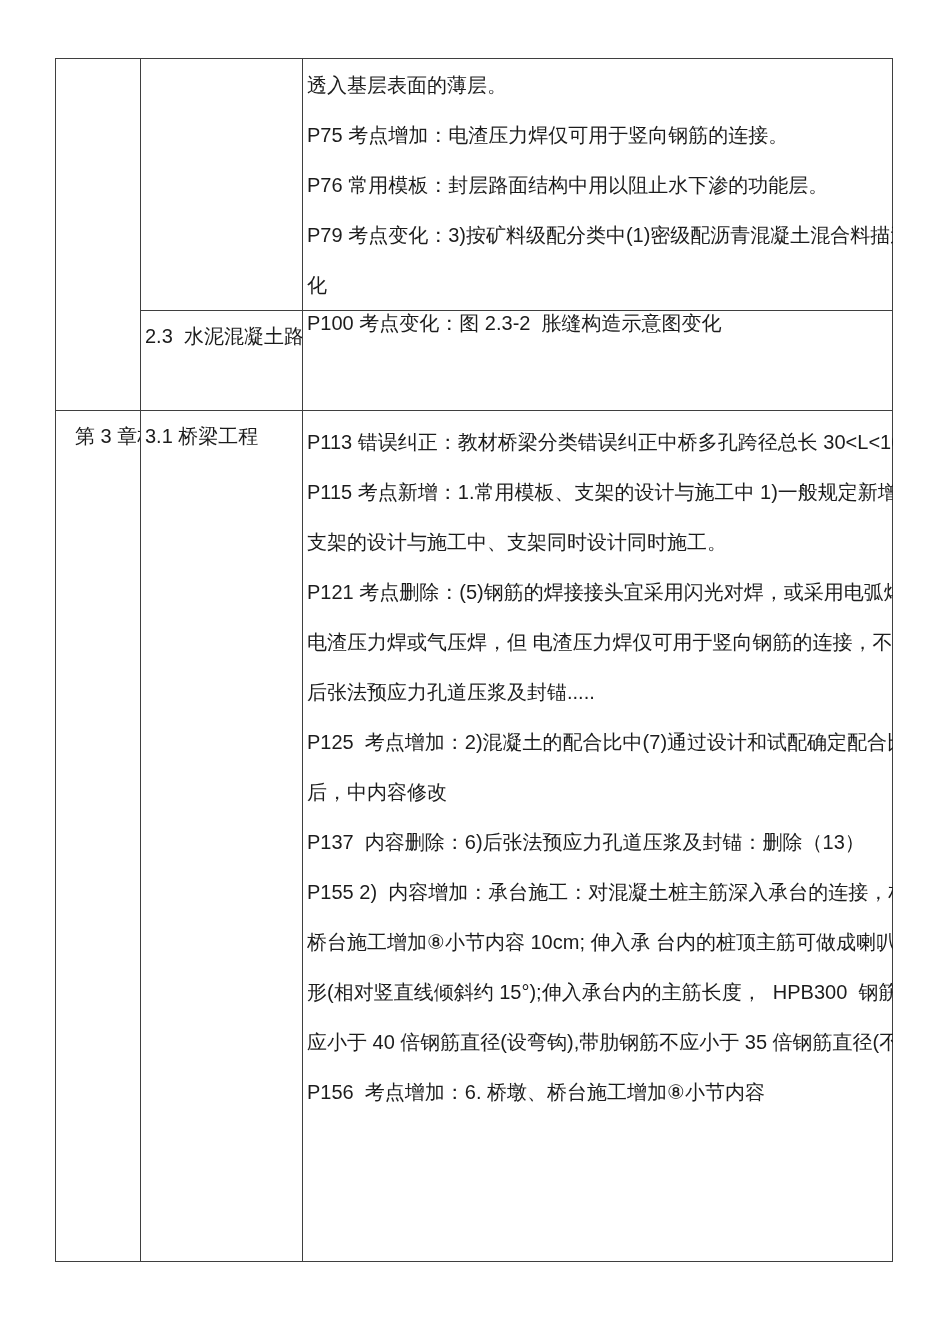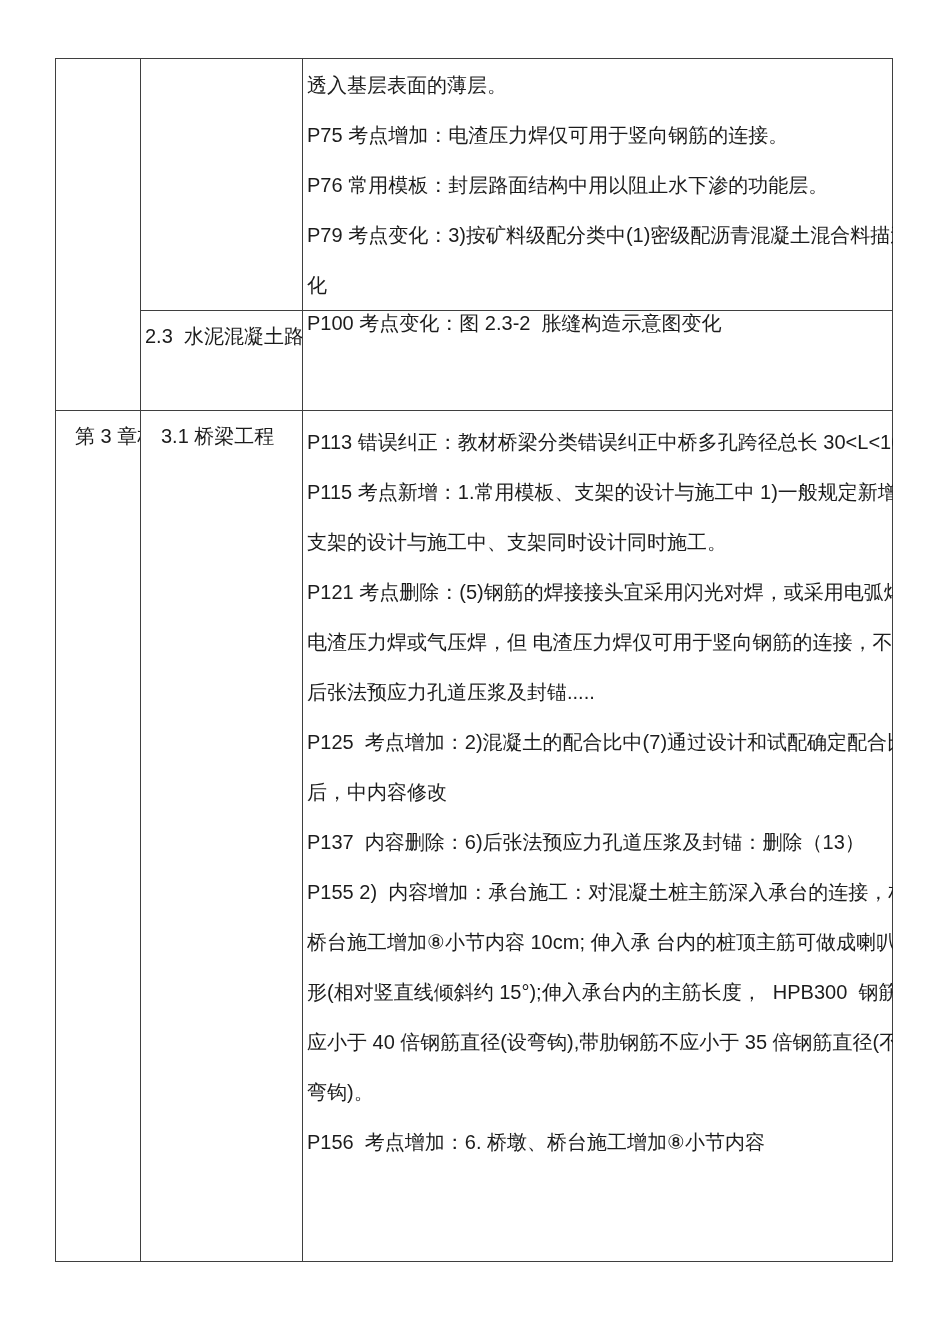--- a/index.html
+++ b/index.html
@@ -23,21 +23,21 @@
     font-size:20px;line-height:50px;
   }
   .cell .txt-line{white-space:pre;}
   .vcenter{display:flex;flex-direction:row;}
   .c-row1-chapter{left:0;top:0;width:85px;height:352px;}
   .c-row1-section{left:86px;top:0;width:161px;height:252px;}
   .c-row1-content{left:248px;top:0;width:590px;height:252px;padding:2px 2px 0 4px;}
   .c-row2-section{left:86px;top:253px;width:161px;height:99px;padding-left:4px;}
   .c-row2-content{left:248px;top:240px;width:590px;height:99px;padding-left:4px;}
   .c-row3-chapter{left:0;top:353px;width:85px;height:851px;padding-left:20px;}
-  .c-row3-section{left:86px;top:353px;width:161px;height:851px;padding-left:4px;margin-left:16px;}
+  .c-row3-section{left:86px;top:353px;width:161px;height:851px;padding-left:4px;}
   .c-row3-content{left:248px;top:353px;width:590px;height:851px;padding:6px 2px 0 4px;}
 </style>
 </head>
 <body>
 
 <div class="doc-table">
 
   <div class="seg" style="left:0;top:0;width:838px;height:1px;"></div>
   <div class="seg" style="left:0;top:1203px;width:838px;height:1px;"></div>
   <div class="seg" style="left:0;top:0;width:1px;height:1204px;"></div>
@@ -84,17 +84,16 @@
       <div class="txt-line">P121 考点删除：(5)钢筋的焊接接头宜采用闪光对焊，或采用电弧焊、</div>
       <div class="txt-line">电渣压力焊或气压焊，但 电渣压力焊仅可用于竖向钢筋的连接，不得</div>
       <div class="txt-line">后张法预应力孔道压浆及封锚.....</div>
       <div class="txt-line">P125  考点增加：2)混凝土的配合比中(7)通过设计和试配确定配合比</div>
       <div class="txt-line">后，中内容修改</div>
       <div class="txt-line">P137  内容删除：6)后张法预应力孔道压浆及封锚：删除（13）</div>
       <div class="txt-line">P155 2)  内容增加：承台施工：对混凝土桩主筋深入承台的连接，桩身</div>
       <div class="txt-line">桥台施工增加⑧小节内容 10cm; 伸入承 台内的桩顶主筋可做成喇叭</div>
       <div class="txt-line">形(相对竖直线倾斜约 15°);伸入承台内的主筋长度，  HPB300  钢筋不</div>
       <div class="txt-line">应小于 40 倍钢筋直径(设弯钩),带肋钢筋不应小于 35 倍钢筋直径(不  设</div>
-      <div class="txt-line">弯钩)。</div>
       <div class="txt-line">P156  考点增加：6. 桥墩、桥台施工增加⑧小节内容</div>
     </div>
 
 </div>
 
 </body></html>

